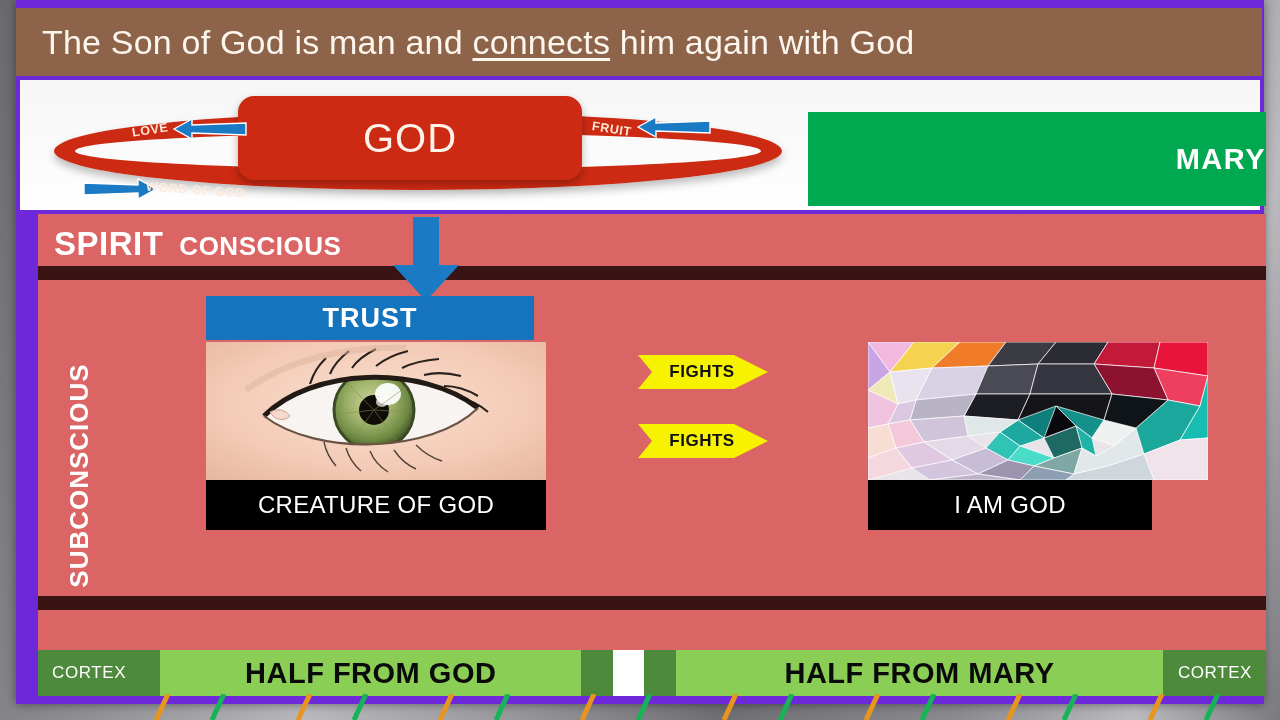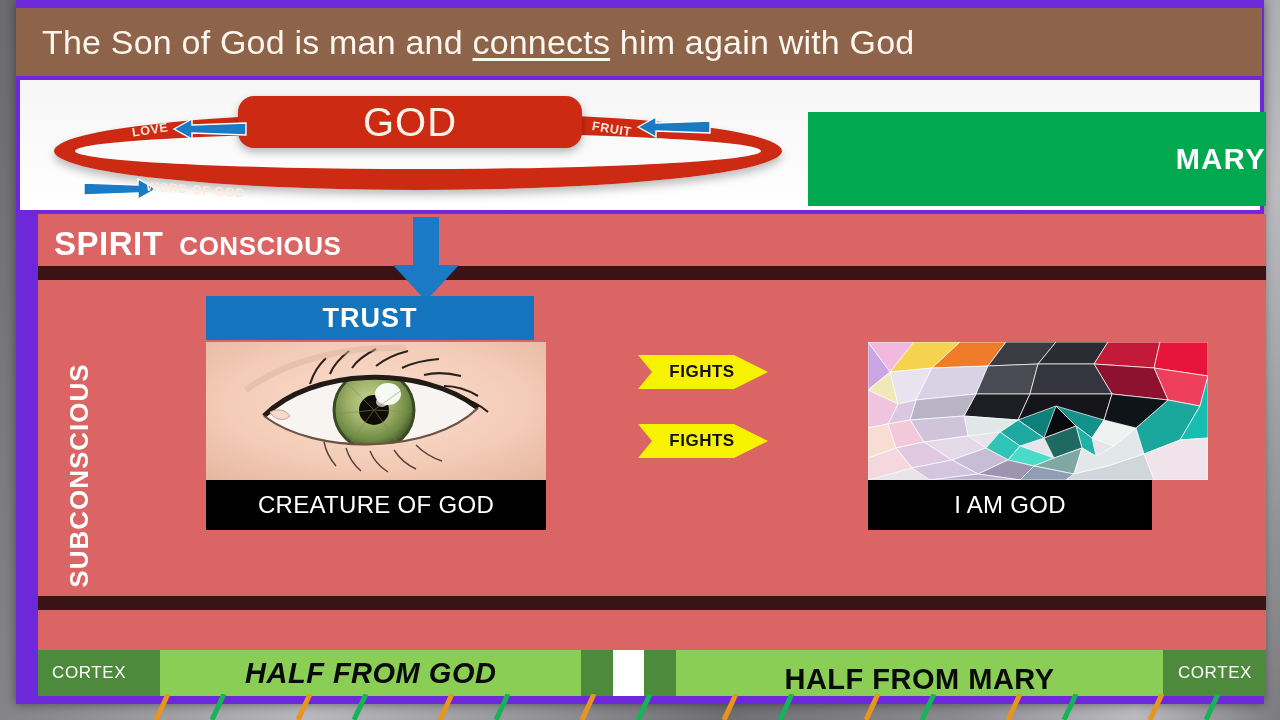--- a/index.html
+++ b/index.html
@@ -42,21 +42,21 @@
   }
 
   
   .godgroup { position: absolute; left: 8px; top: 86px; width: 770px; height: 122px; }
   .ring {
     position: absolute; left: 30px; top: 26px; width: 728px; height: 78px;
     border: 21px solid #cc2a12; border-radius: 50%;
     box-shadow: 0 5px 9px rgba(0,0,0,.25);
   }
   .godbox {
-    position: absolute; left: 214px; top: 10px; width: 344px; height: 52px;
+    position: absolute; left: 214px; top: 10px; width: 344px; height: 84px;
     background: #cc2a12; border-radius: 16px;
     display: flex; align-items: center; justify-content: center;
     box-shadow: 0 4px 8px rgba(0,0,0,.28);
   }
   .godbox span { color: #fdf3e9; font-size: 40px; font-weight: 400; letter-spacing: 1px; }
 
   .ringlbl {
     position: absolute; color: #ffe9db; font-size: 12.5px; font-weight: 600;
     letter-spacing: .6px; white-space: nowrap;
   }
@@ -342,27 +342,27 @@
     </div>
     <div class="capR">
       <span>I AM GOD</span>
     </div>
   </div>
 
   <div class="cortexrow">
     <div class="cx-dark" style="width:124px; padding-left:14px;">
       <span>CORTEX</span>
     </div>
-    <div class="cx-light" style="width:427px;font-style:italic;">
+    <div class="cx-light" style="width:427px;">
       <span>HALF FROM GOD</span>
     </div>
     <div class="cx-dark" style="width:32px;"></div>
     <div class="cx-gap" style="width:32px;"></div>
     <div class="cx-dark" style="width:32px;"></div>
-    <div class="cx-light" style="width:495px;align-items:flex-end;">
+    <div class="cx-light" style="width:495px;">
       <span>HALF FROM MARY</span>
     </div>
     <div class="cx-dark" style="width:104px; justify-content:flex-end; padding-right:14px;">
       <span>CORTEX</span>
     </div>
   </div>
 
   <svg class="nerves" viewBox="0 0 1228 26" preserveAspectRatio="none">
     <rect width="1228" height="26" fill="none"></rect>
     <g stroke-width="5" stroke-linecap="butt">

